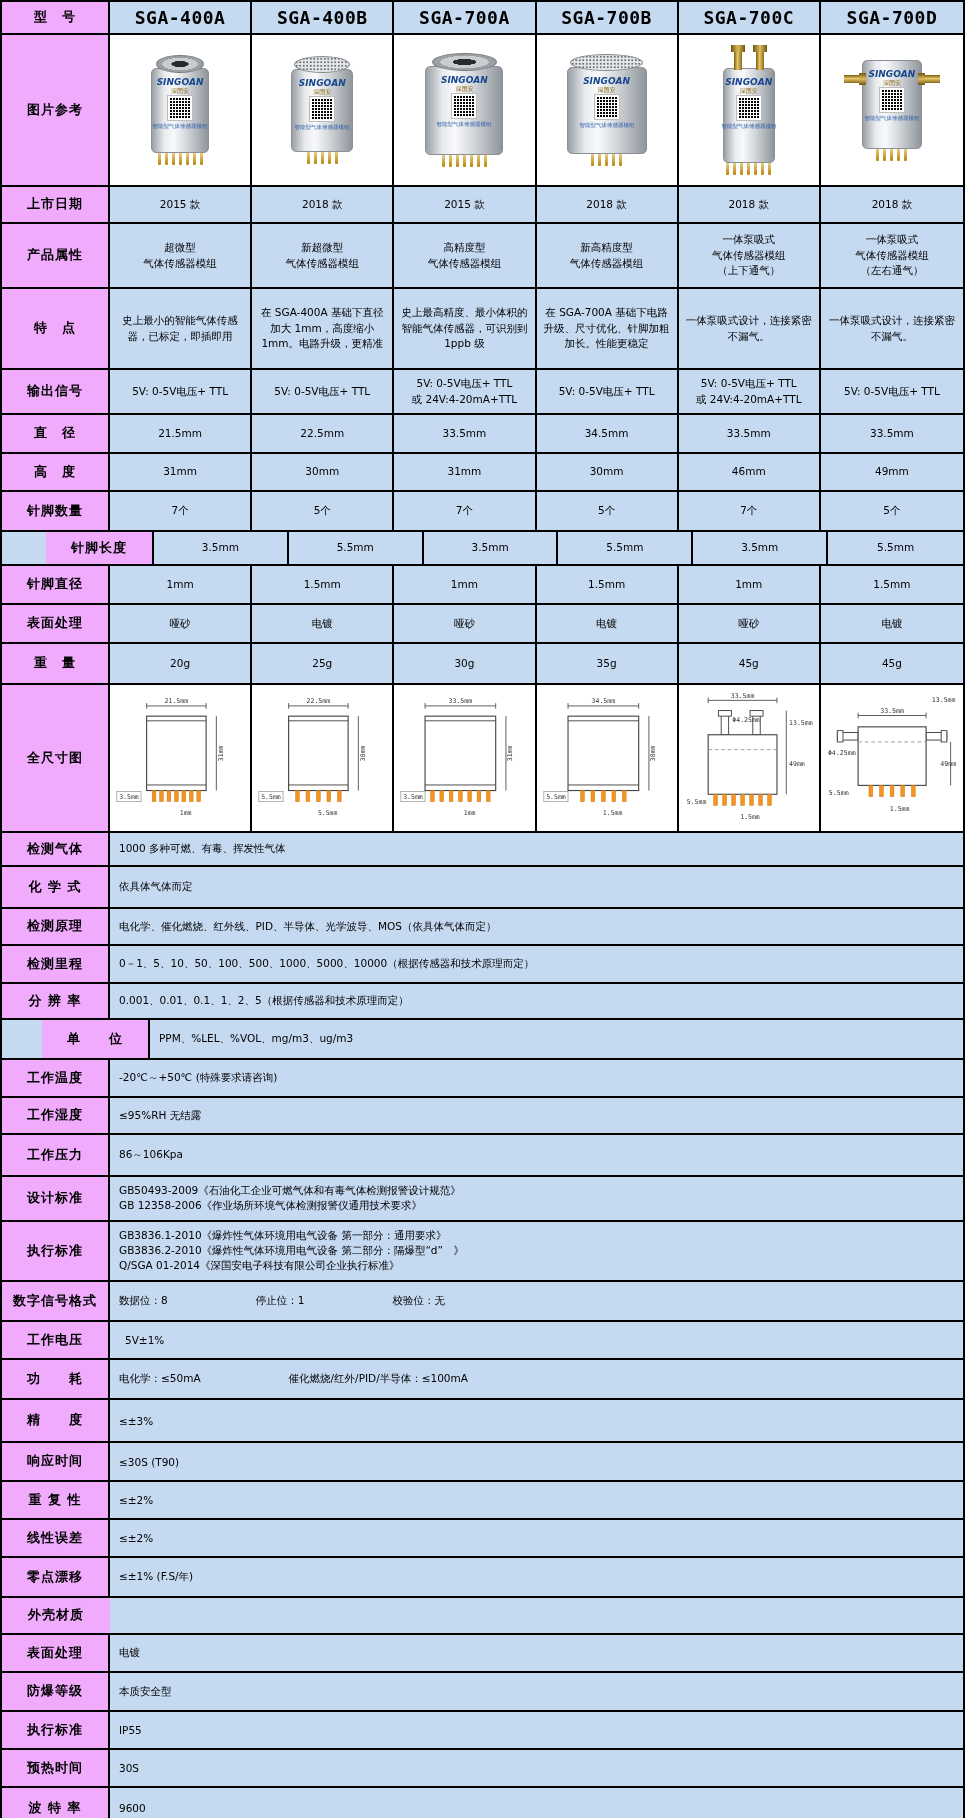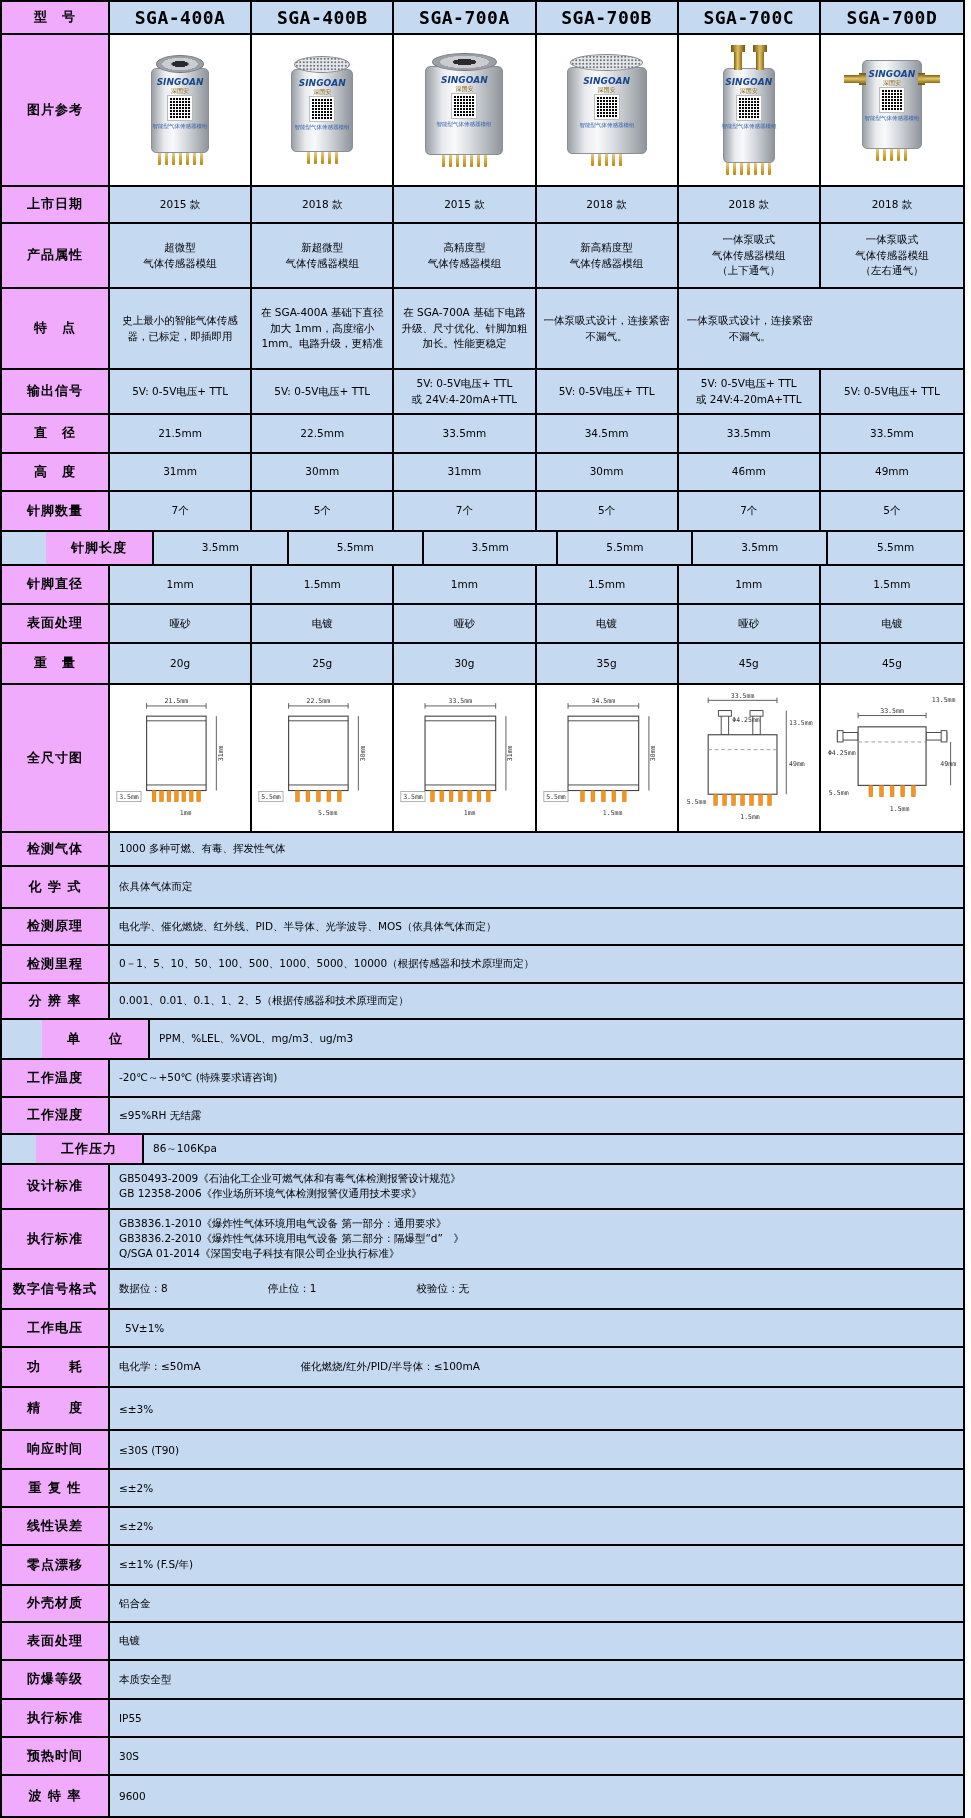--- a/index.html
+++ b/index.html
@@ -14,21 +14,21 @@
     text-align:center;padding:2px 5px;box-sizing:border-box;overflow:hidden;position:relative;}
   .cell:last-child{border-right:none;}
   .lbl{background:#f0abfc;font-weight:bold;font-size:13px;letter-spacing:1px;line-height:1.25;}
   .hdr{background:#C5D9F1;font-weight:bold;font-size:18px;
     font-family:"DejaVu Sans Mono","Liberation Mono",monospace;letter-spacing:.5px;}
   .val{background:#C5D9F1;font-size:10.5px;line-height:1.5;white-space:pre-line;}
   .white{background:#fff;}
   .fullval{background:#C5D9F1;justify-content:flex-start;text-align:left;
     padding-left:9px;font-size:10.5px;white-space:pre-line;}
   .fullval.lines{flex-direction:column;align-items:flex-start;justify-content:center;gap:1px;}
-  .fullval.segs{gap:12px;}
+  .fullval.segs{gap:0;}
   .seg{margin-right:88px;}
   
   .sensor{position:relative;display:flex;flex-direction:column;align-items:center;}
   .cap-ring{border-radius:50%;border:1px solid #777;margin-bottom:-5px;z-index:2;
     background:radial-gradient(ellipse at 50% 50%,#2a2a2a 0 26%,#c9cdd2 27% 54%,#9aa0a6 55% 74%,#dadde1 75%);}
   .cap-mesh{border-radius:50%;border:1px solid #888;margin-bottom:-4px;z-index:2;background-color:#e3e6ea;
     background-image:radial-gradient(#696e73 .8px,transparent 1px);background-size:3.5px 3.5px;}
   .sbody{position:relative;border:1px solid #8a9096;border-radius:5px;
     background:linear-gradient(90deg,#9aa0a6 0,#e9ebee 22%,#f8f9fb 38%,#d3d7db 62%,#8f959b 100%);
     display:flex;flex-direction:column;align-items:center;padding-top:9px;gap:2px;}
@@ -212,20 +212,21 @@
 气体传感器模组
 （上下通气）</div>
         <div class="cell val">一体泵吸式
 气体传感器模组
 （左右通气）</div>
       </div>
       <div class="row" style="height: 81px;">
         <div class="cell lbl">特　点</div>
         <div class="cell val">史上最小的智能气体传感器，已标定，即插即用</div>
         <div class="cell val">在 SGA-400A 基础下直径加大 1mm，高度缩小 1mm。电路升级，更精准</div>
+        <div class="cell val">史上最高精度、最小体积的智能气体传感器，可识别到 1ppb 级</div>
         <div class="cell val">在 SGA-700A 基础下电路升级、尺寸优化、针脚加粗加长。性能更稳定</div>
         <div class="cell val">一体泵吸式设计，连接紧密不漏气。</div>
         <div class="cell val">一体泵吸式设计，连接紧密不漏气。</div>
       </div>
       <div class="row" style="height: 45px;">
         <div class="cell lbl">输出信号</div>
         <div class="cell val">5V: 0-5V电压+ TTL</div>
         <div class="cell val">5V: 0-5V电压+ TTL</div>
         <div class="cell val">5V: 0-5V电压+ TTL
 或 24V:4-20mA+TTL</div>
@@ -466,21 +467,21 @@
         <div class="cell fullval">PPM、%LEL、%VOL、mg/m3、ug/m3</div>
       </div>
       <div class="row full" style="height: 38px;">
         <div class="cell lbl">工作温度</div>
         <div class="cell fullval">-20℃～+50℃ (特殊要求请咨询)</div>
       </div>
       <div class="row full" style="height: 37px;">
         <div class="cell lbl">工作湿度</div>
         <div class="cell fullval">≤95%RH 无结露</div>
       </div>
-      <div class="row full" style="height: 30px; padding-left: 34px;">
+      <div class="row full" style="height: 42px;">
         <div class="cell lbl">工作压力</div>
         <div class="cell fullval">86～106Kpa</div>
       </div>
       <div class="row full" style="height: 45px;">
         <div class="cell lbl">设计标准</div>
         <div class="cell fullval lines"><div>GB50493-2009《石油化工企业可燃气体和有毒气体检测报警设计规范》</div><div>GB 12358-2006《作业场所环境气体检测报警仪通用技术要求》</div></div>
       </div>
       <div class="row full" style="height: 60px;">
         <div class="cell lbl">执行标准</div>
         <div class="cell fullval lines"><div>GB3836.1-2010《爆炸性气体环境用电气设备 第一部分：通用要求》</div><div>GB3836.2-2010《爆炸性气体环境用电气设备 第二部分：隔爆型“d”　》</div><div>Q/SGA 01-2014《深国安电子科技有限公司企业执行标准》</div></div>
@@ -512,21 +513,20 @@
       <div class="row full" style="height: 38px;">
         <div class="cell lbl">线性误差</div>
         <div class="cell fullval">≤±2%</div>
       </div>
       <div class="row full" style="height: 40px;">
         <div class="cell lbl">零点漂移</div>
         <div class="cell fullval">≤±1% (F.S/年)</div>
       </div>
       <div class="row full" style="height: 37px;">
         <div class="cell lbl">外壳材质</div>
-        <div class="cell fullval">铝合金</div>
       </div>
       <div class="row full" style="height: 38px;">
         <div class="cell lbl">表面处理</div>
         <div class="cell fullval">电镀</div>
       </div>
       <div class="row full" style="height: 39px;">
         <div class="cell lbl">防爆等级</div>
         <div class="cell fullval">本质安全型</div>
       </div>
       <div class="row full" style="height: 38px;">

